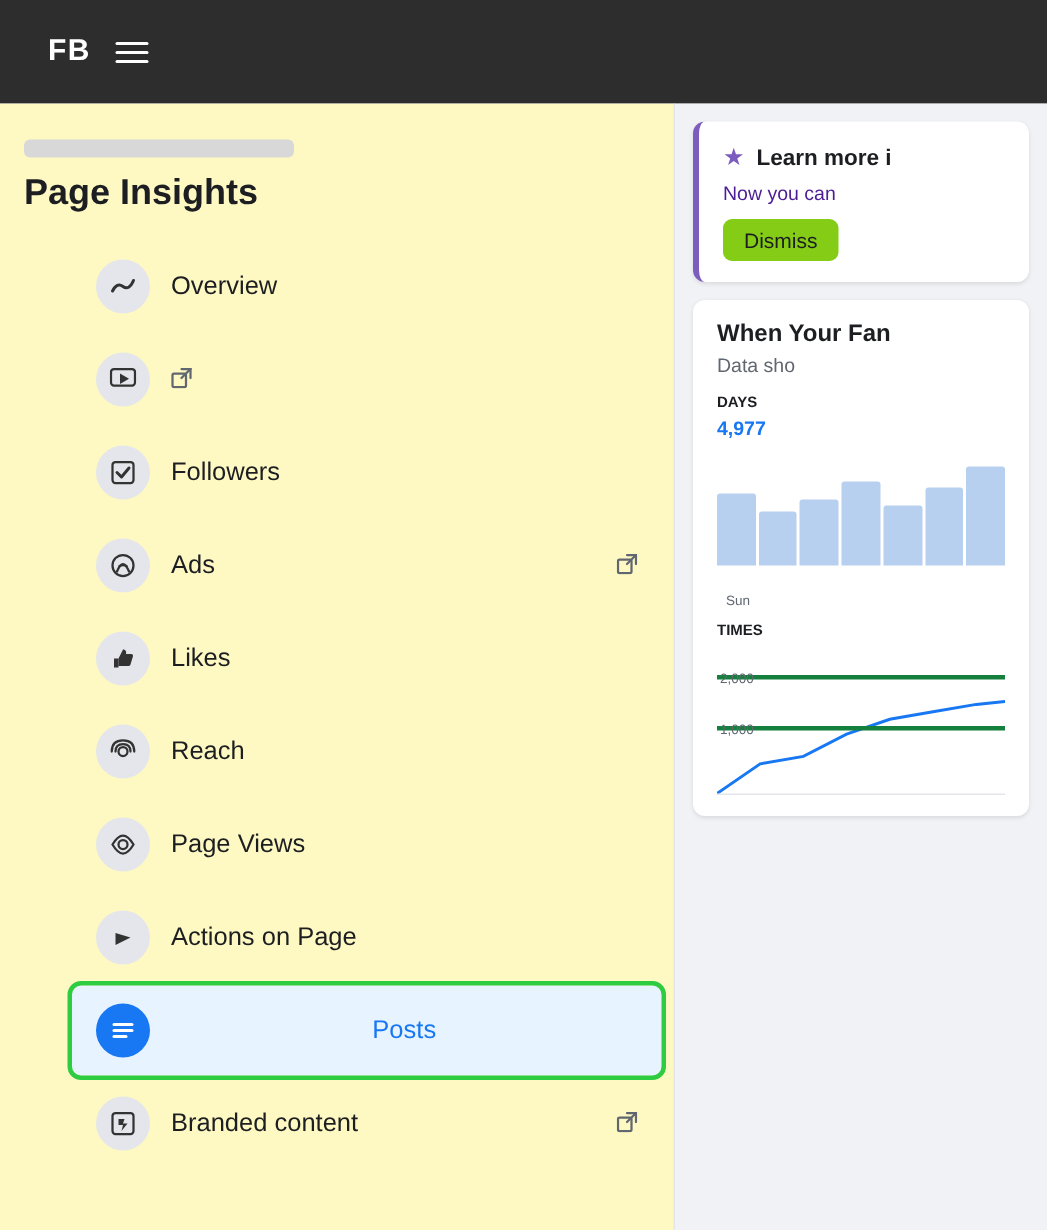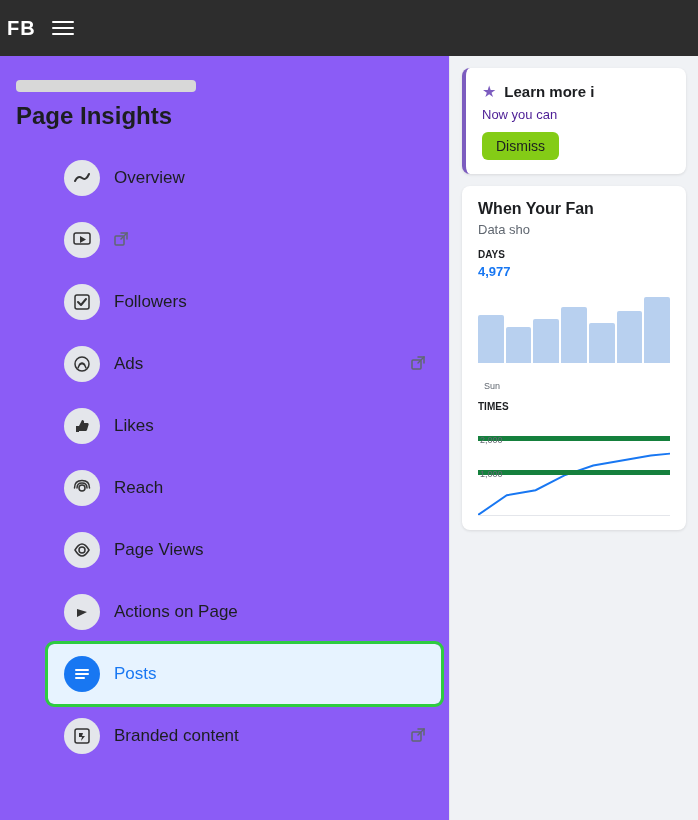--- a/index.html
+++ b/index.html
@@ -8,24 +8,24 @@
       height: 820px;
       overflow: hidden;
       font-family: -apple-system, BlinkMacSystemFont, 'Segoe UI', Helvetica, Arial, sans-serif;
       display: flex;
       flex-direction: column;
     }
 
     
     .top-nav {
       background: #2d2d2d;
-      height: 56px;
+      height: 69px;
       display: flex;
       align-items: center;
-      padding: 0 7px;
+      padding: 0 32px;
       gap: 16px;
       flex-shrink: 0;
     }
     .nav-logo {
       color: white;
       font-size: 20px;
       font-weight: bold;
       letter-spacing: 1px;
     }
     .nav-menu-icon {
@@ -47,21 +47,21 @@
     
     .main-layout {
       display: flex;
       flex: 1;
       overflow: hidden;
     }
 
     
     .sidebar {
       width: 450px;
-      background: #8b5cf6;
+      background: #fef9c3;
       padding: 16px 0;
       overflow-y: auto;
       flex-shrink: 0;
       border-right: 1px solid #e4e6eb;
     }
 
     .sidebar-title-area {
       padding: 8px 16px 16px 16px;
     }
     .sidebar-title-bar {
@@ -86,20 +86,21 @@
       align-items: center;
       padding: 12px 16px;
       cursor: pointer;
       position: relative;
       border-radius: 6px;
       margin: 2px 8px;
     }
     .sidebar-nav-item.active {
       background: #e7f3ff;
       outline: 3px solid #2ecc40;
+      text-align: center;
     }
     .sidebar-nav-item.active .item-label {
       color: #1877f2;
     }
 
     .item-icon {
       width: 36px;
       height: 36px;
       border-radius: 50%;
       background: #e4e6eb;
@@ -238,21 +239,21 @@
     }
     .times-chart {
       height: 100px;
       position: relative;
       border-bottom: 1px solid #e4e6eb;
     }
     .times-gridline {
       position: absolute;
       left: 0;
       right: 0;
-      border-top: 5px solid #15803d;
+      border-top: 3px solid #15803d;
       display: flex;
       align-items: flex-start;
     }
     .times-gridline-label {
       font-size: 9px;
       color: #606770;
       margin-left: 2px;
       margin-top: -6px;
     }
     svg.times-svg {

